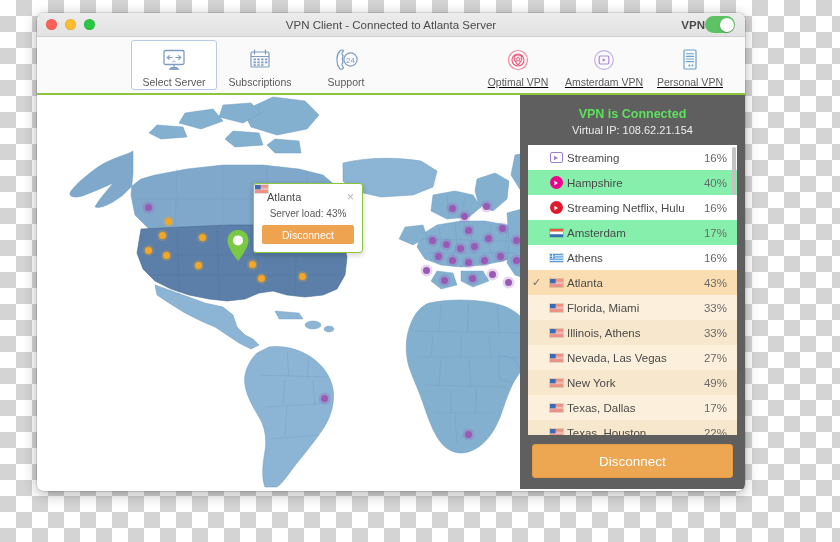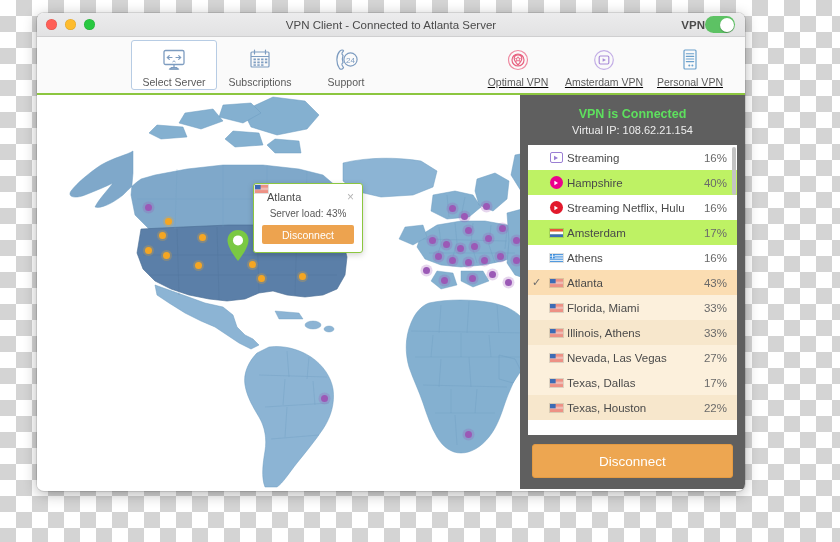--- a/index.html
+++ b/index.html
@@ -135,21 +135,21 @@
 
   .sb-list {
     flex: 1; overflow: hidden; background: #fff;
     margin: 0 8px; position: relative;
   }
   .row {
     height: 25px; display: flex; align-items: center;
     padding: 0 10px 0 4px; font-size: 11.5px; color: #4a4a4a;
     cursor: default;
   }
-  .row.alt { background: #bef264; }
+  .row.alt { background: #86efac; }
   .row.warm { background: #fcf0dc; }
   .row.warm.alt { background: #f7e7cc; }
   .row.active { background: #fbddb2; }
   .row .check { width: 13px; font-size: 11px; color: #6d6d6d; flex-shrink: 0; }
   .row .ricon { width: 22px; display: flex; align-items: center; justify-content: center; flex-shrink: 0; }
   .row .rname { flex: 1; white-space: nowrap; overflow: hidden; }
   .row .rload { color: #6a6a6a; }
 
   .scrollbar {
     position: absolute; right: 1px; top: 2px; width: 4px; height: 48px;
@@ -645,59 +645,79 @@
                   <rect y="15.5" width="30" height="1.55"></rect>
                   <rect y="18.4" width="30" height="1.55"></rect>
                 </g>
               <rect width="13" height="10.8" fill="#3c6bb5"></rect>
             </svg>
           </span>
           <span class="rname">Nevada, Las Vegas</span>
           <span class="rload">27%</span>
         </div>
 
-
-        <div class="row warm">
+        <div class="row warm alt">
           <span class="check"></span>
           <span class="ricon">
             <svg class="flag" viewBox="0 0 30 20" preserveAspectRatio="none">
               <rect width="30" height="20" fill="#f3f4f6"></rect>
               <g fill="#e8543f">
                   <rect y="0" width="30" height="1.55"></rect>
                   <rect y="3.1" width="30" height="1.55"></rect>
                   <rect y="6.2" width="30" height="1.55"></rect>
                   <rect y="9.3" width="30" height="1.55"></rect>
                   <rect y="12.4" width="30" height="1.55"></rect>
                   <rect y="15.5" width="30" height="1.55"></rect>
                   <rect y="18.4" width="30" height="1.55"></rect>
                 </g>
               <rect width="13" height="10.8" fill="#3c6bb5"></rect>
             </svg>
           </span>
-          <span class="rname">Texas, Dallas</span>
-          <span class="rload">17%</span>
-        </div>
-
-        <div class="row warm alt">
+          <span class="rname">New York</span>
+          <span class="rload">49%</span>
+        </div>
+
+        <div class="row warm">
           <span class="check"></span>
           <span class="ricon">
             <svg class="flag" viewBox="0 0 30 20" preserveAspectRatio="none">
               <rect width="30" height="20" fill="#f3f4f6"></rect>
               <g fill="#e8543f">
                   <rect y="0" width="30" height="1.55"></rect>
                   <rect y="3.1" width="30" height="1.55"></rect>
                   <rect y="6.2" width="30" height="1.55"></rect>
                   <rect y="9.3" width="30" height="1.55"></rect>
                   <rect y="12.4" width="30" height="1.55"></rect>
                   <rect y="15.5" width="30" height="1.55"></rect>
                   <rect y="18.4" width="30" height="1.55"></rect>
                 </g>
               <rect width="13" height="10.8" fill="#3c6bb5"></rect>
             </svg>
           </span>
+          <span class="rname">Texas, Dallas</span>
+          <span class="rload">17%</span>
+        </div>
+
+        <div class="row warm alt">
+          <span class="check"></span>
+          <span class="ricon">
+            <svg class="flag" viewBox="0 0 30 20" preserveAspectRatio="none">
+              <rect width="30" height="20" fill="#f3f4f6"></rect>
+              <g fill="#e8543f">
+                  <rect y="0" width="30" height="1.55"></rect>
+                  <rect y="3.1" width="30" height="1.55"></rect>
+                  <rect y="6.2" width="30" height="1.55"></rect>
+                  <rect y="9.3" width="30" height="1.55"></rect>
+                  <rect y="12.4" width="30" height="1.55"></rect>
+                  <rect y="15.5" width="30" height="1.55"></rect>
+                  <rect y="18.4" width="30" height="1.55"></rect>
+                </g>
+              <rect width="13" height="10.8" fill="#3c6bb5"></rect>
+            </svg>
+          </span>
           <span class="rname">Texas, Houston</span>
           <span class="rload">22%</span>
         </div>
       </div>
 
       <div class="sb-footer">
         <button class="disconnect-btn">Disconnect</button>
       </div>
     </div>
   </div>

